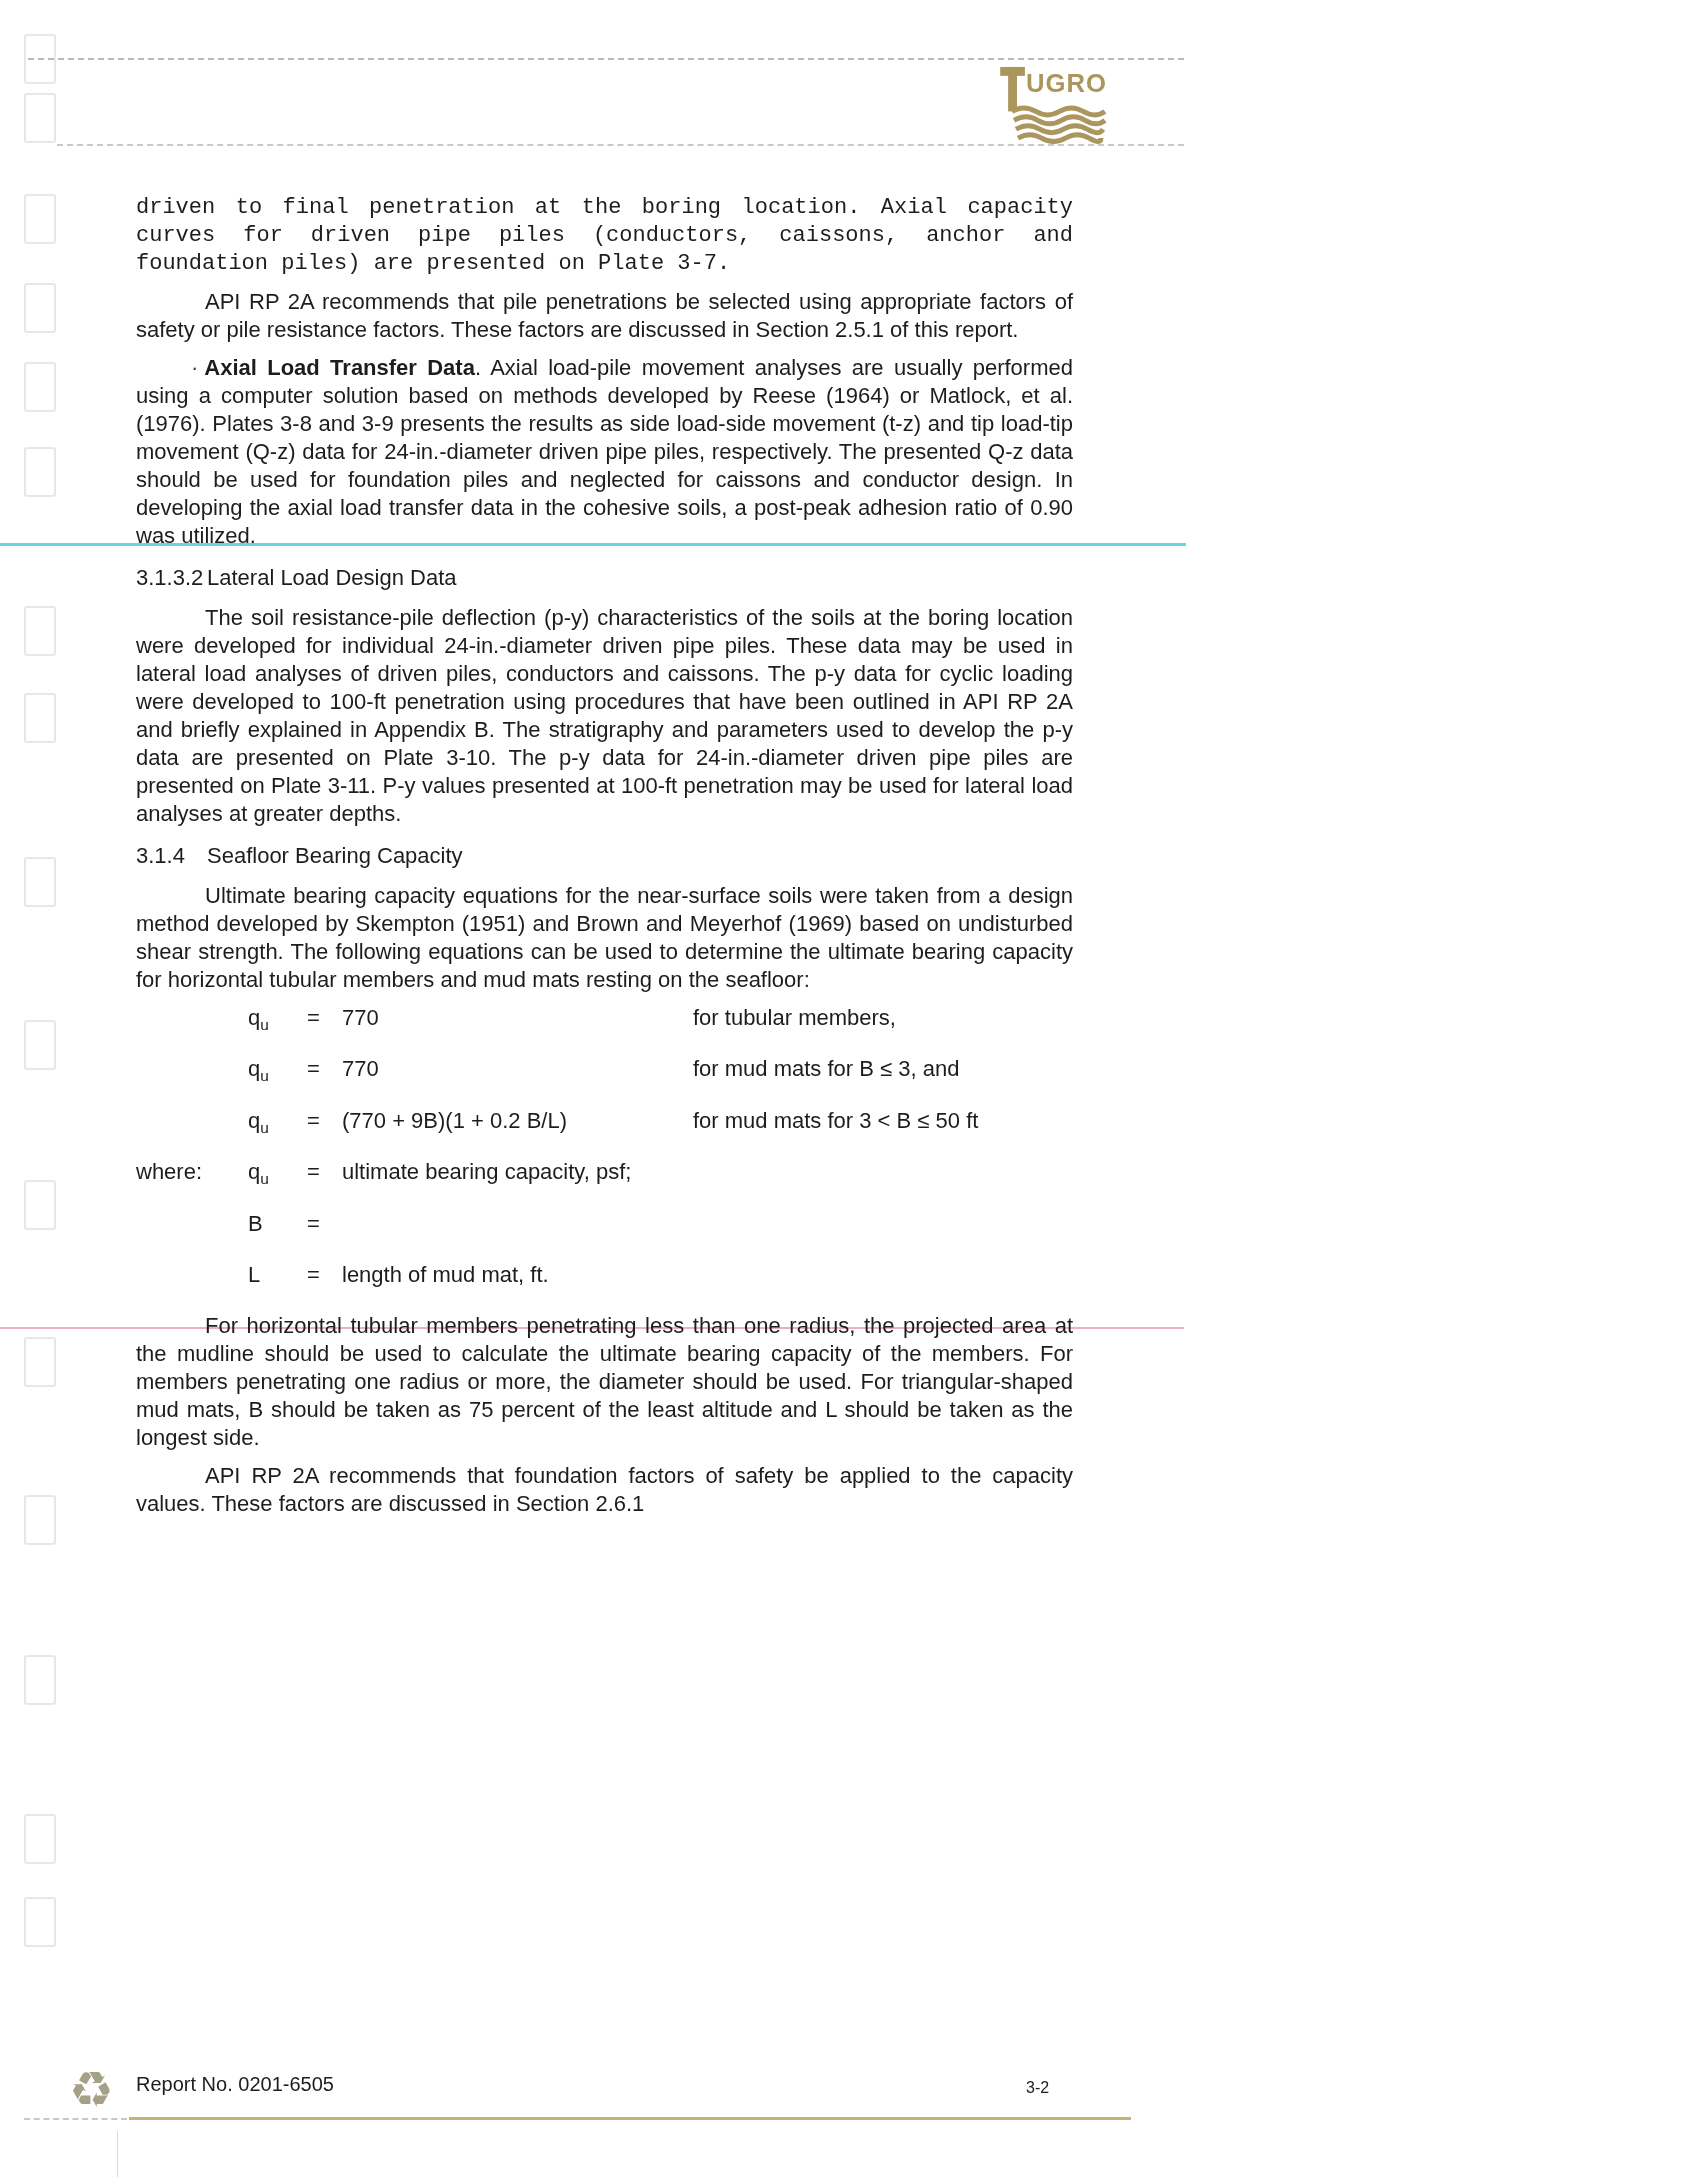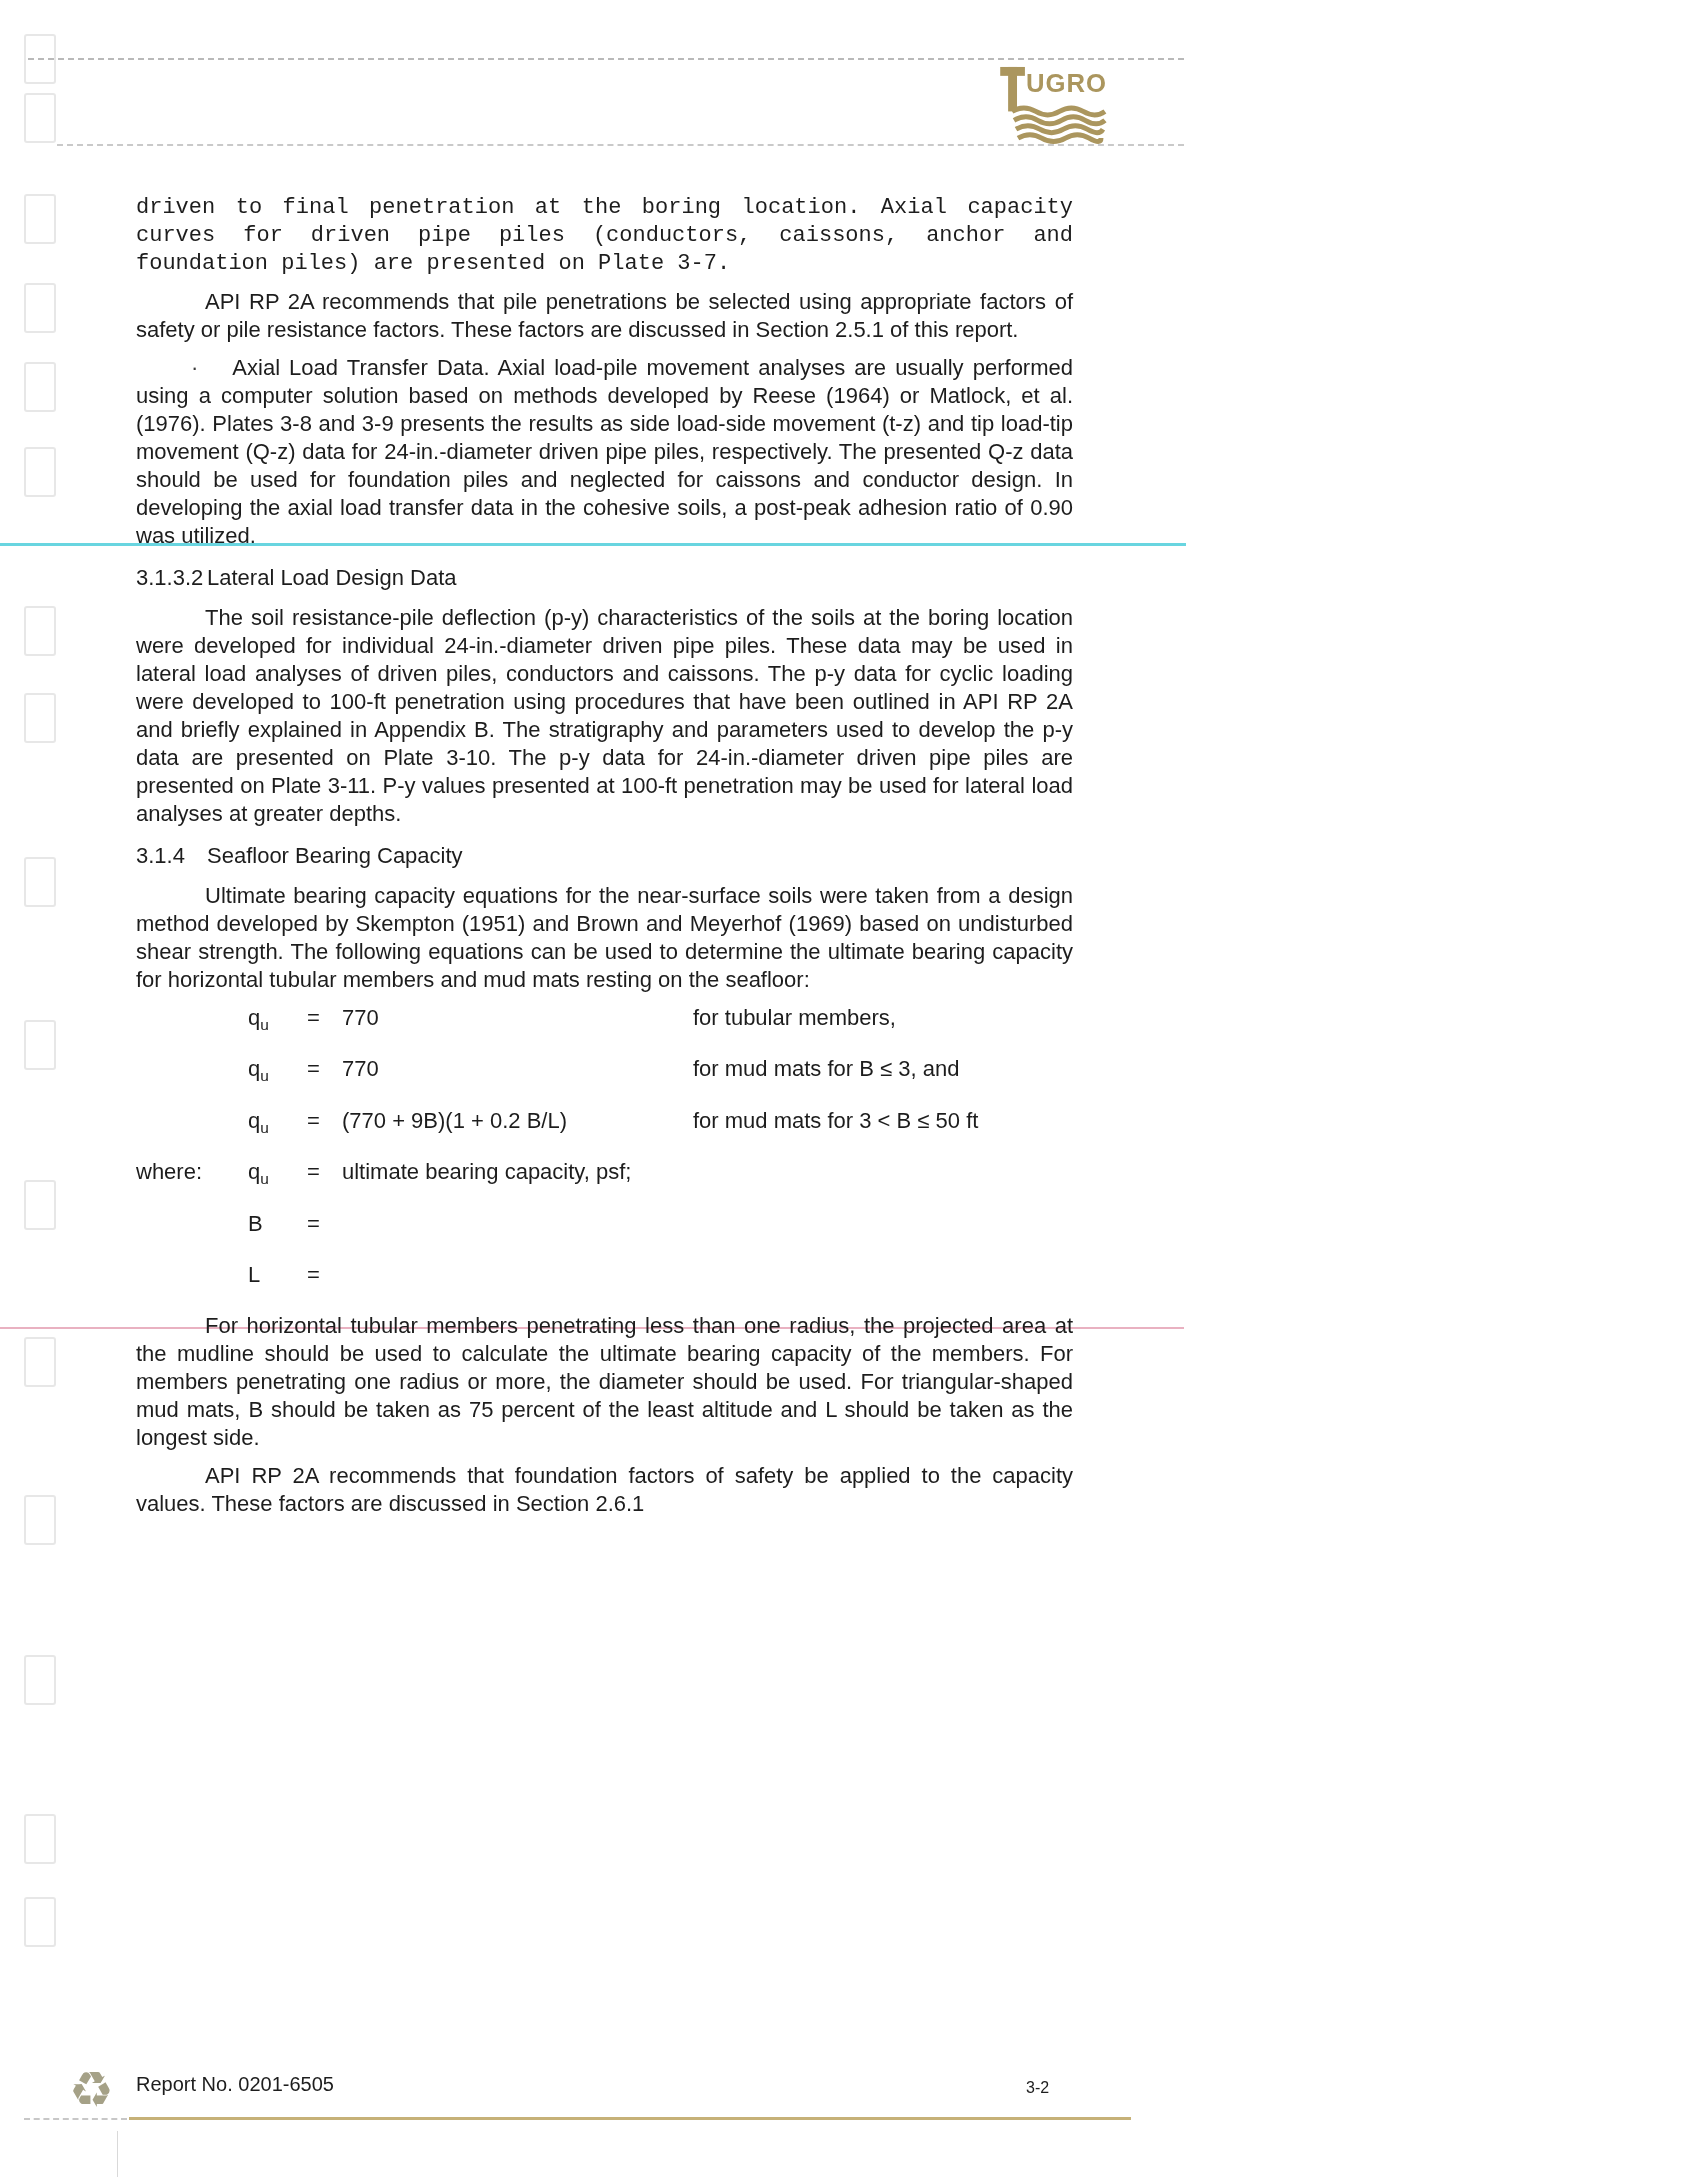--- a/index.html
+++ b/index.html
@@ -23,21 +23,21 @@
 
   
   .content {
     position:absolute; left:136px; top:194px; width:937px;
     font-size:22px; line-height:28px; text-align:justify;
   }
   p.para { margin:0 0 10px; text-indent:69px; }
   p.para.no-indent { text-indent:0;font-family:Liberation Mono, monospace; }
   p.para.dot-indent { text-indent:55px; }
   .artifact-dot { color:#3a3a3a; margin-right:6px; }
-  b.lead { font-weight:normal;margin-left:28px; }
+  b.lead { font-weight:bold; }
 
   .heading { display:flex; font-weight:normal; text-align:left; margin:14px 0 12px; }
   .heading .hnum { min-width:69px; margin-right:2px; }
 
   .eq-block { margin-top:6px; text-align:left; }
   .eq-row, .def-row {
     display:grid; grid-template-columns:112px 59px 35px 351px 1fr;
     margin-bottom:16px; text-align:left;
   }
   .eq-row .sym, .def-row .sym { }
@@ -151,20 +151,21 @@
       <div class="def-row">
         <span></span>
         <span class="sym"><span>B</span><sub></sub></span>
         <span>=</span>
       </div>
 
       <div class="def-row">
         <span></span>
         <span class="sym"><span>L</span><sub></sub></span>
         <span>=</span>
+        <span style="grid-column:4 / 6">length of mud mat, ft.</span>
       </div>
 
     </div>
 
     <p class="para">For horizontal tubular members penetrating less than one radius, the projected area at the mudline should be used to calculate the ultimate bearing capacity of the members.  For members penetrating one radius or more, the diameter should be used.  For triangular-shaped mud mats, B should be taken as 75 percent of the least altitude and L should be taken as the longest side.</p>
 
     <p class="para">API RP 2A recommends that foundation factors of safety be applied to the capacity values.  These factors are discussed in Section 2.6.1</p>
 
   </div>
 

